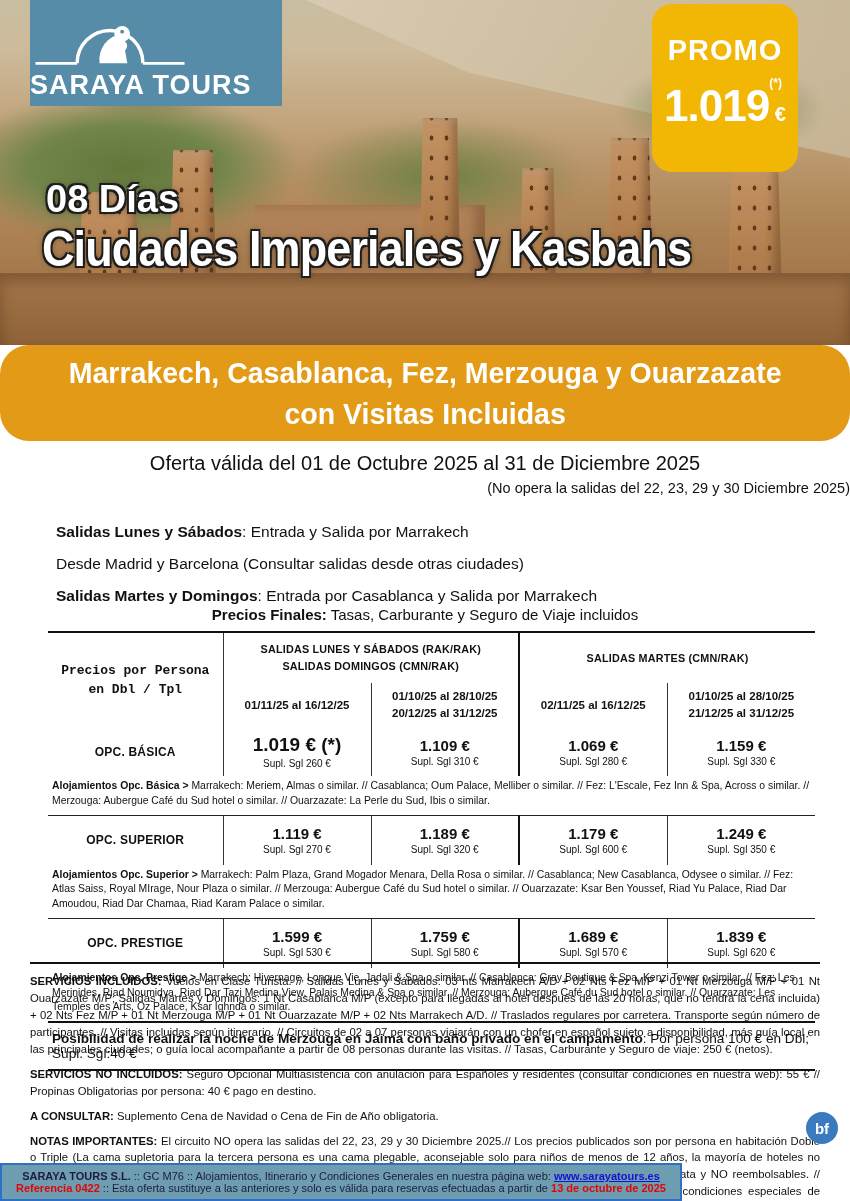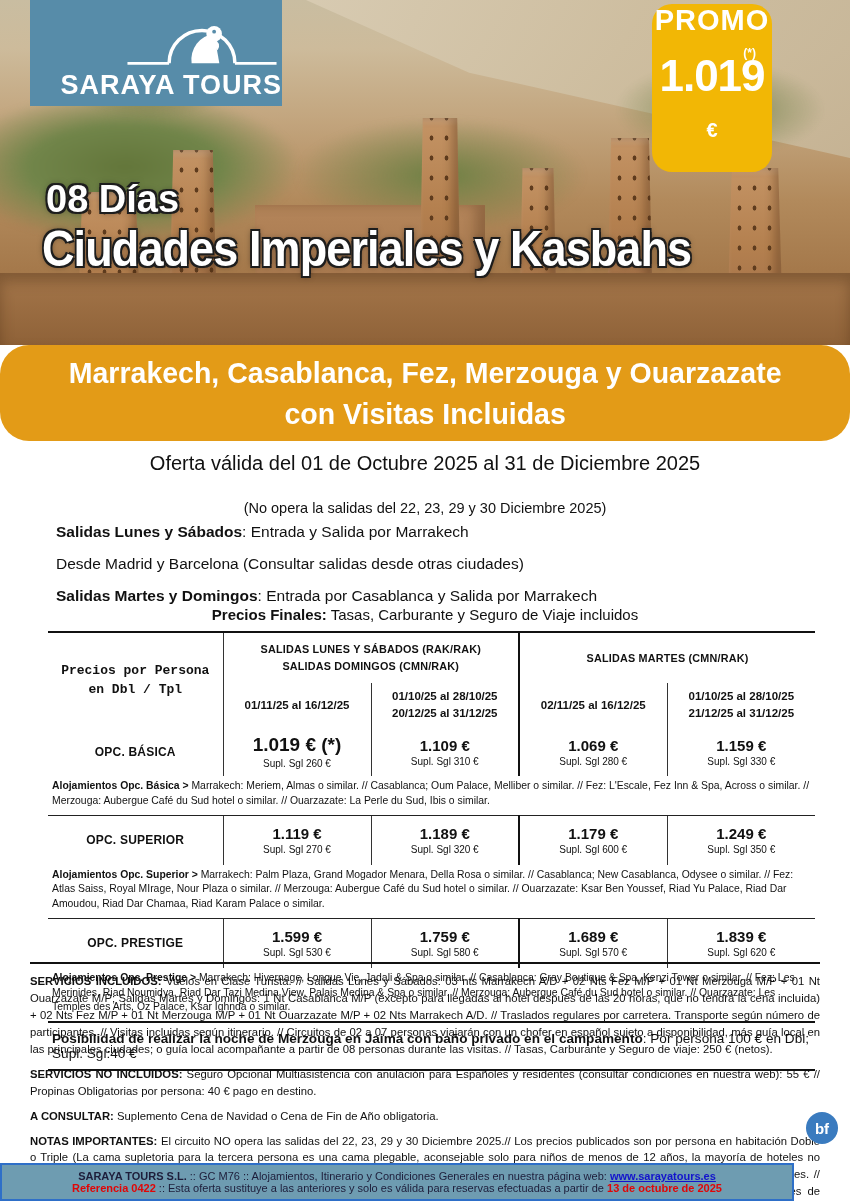--- a/index.html
+++ b/index.html
@@ -27,27 +27,27 @@
   .t3{left:608px;top:138px;width:44px;height:140px;}
   .t4{left:728px;top:168px;width:54px;height:130px;}
   .t5{left:78px;top:192px;width:62px;height:120px;}
   .t6{left:520px;top:168px;width:36px;height:120px;}
   .wall{position:absolute;left:0;bottom:0;width:100%;height:72px;
     background:linear-gradient(180deg,#a4764a,#8f6238);box-shadow:inset 0 8px 14px rgba(60,35,12,.35);}
   .wall2{position:absolute;left:255px;top:205px;width:230px;height:95px;background:linear-gradient(180deg,#b4855a,#a3744a);
     box-shadow:inset -10px 0 12px rgba(70,40,15,.3);}
 
   .logo{position:absolute;left:30px;top:0;width:252px;height:106px;background:#578CA9;
-    display:flex;flex-direction:column;align-items:flex-end;justify-content:flex-end;
+    display:flex;flex-direction:column;align-items:flex-start;justify-content:flex-end;
     padding-bottom:7px;box-sizing:border-box;}
   .logo svg{width:160px;height:52px;display:block;}
   .logo-text{color:#fff;font-weight:bold;font-size:27px;letter-spacing:1px;line-height:1;}
 
-  .promo{position:absolute;left:652px;top:4px;width:120px;height:168px;background:#F2B705;
-    border-radius:20px;color:#fff;text-align:center;box-sizing:border-box;padding-top:0;}
+  .promo{position:absolute;left:652px;top:4px;width:146px;height:168px;background:#F2B705;
+    border-radius:20px;color:#fff;text-align:center;box-sizing:border-box;padding-top:30px;}
   .promo-label{font-size:29px;font-weight:bold;letter-spacing:1px;}
   .promo-ast{font-size:12px;font-weight:bold;text-align:right;padding-right:16px;margin-top:9px;margin-bottom:-7px;}
   .promo-price{font-size:44px;font-weight:bold;line-height:1.05;letter-spacing:-1px;}
   .promo-price .euro{font-size:20px;letter-spacing:0;}
   .promo-final{font-size:25px;font-weight:bold;margin-top:3px;letter-spacing:-0.5px;}
 
   .outline{color:#fff;font-weight:bold;white-space:nowrap;
     text-shadow:-2px -2px 0 #1d1d1d,2px -2px 0 #1d1d1d,-2px 2px 0 #1d1d1d,2px 2px 0 #1d1d1d,0 0 7px rgba(0,0,0,.55);}
   .hero-days{position:absolute;left:46px;top:178px;font-size:38px;}
   .hero-title{position:absolute;left:42px;top:220px;font-size:50px;letter-spacing:-1px;
@@ -55,21 +55,21 @@
 
   
   .banner{position:absolute;left:0;top:345px;width:850px;height:96px;background:#E39B17;
     color:#fff;font-weight:bold;text-align:center;border-radius:29px;}
   .banner .bl{font-size:30px;white-space:nowrap;width:fit-content;margin:0 auto;transform:scaleX(.95);}
   .banner .l1{margin-top:11px;}
   .banner .l2{margin-top:7px;}
 
   
   .offer-title{position:absolute;top:452px;left:0;width:100%;text-align:center;font-size:20px;font-weight:normal;}
-  .offer-sub{position:absolute;top:480px;left:0;width:100%;text-align:center;font-size:14.5px;margin-top:20px;}
+  .offer-sub{position:absolute;top:480px;left:0;width:100%;text-align:right;font-size:14.5px;}
 
   .departures{position:absolute;top:516px;left:56px;font-size:15.5px;line-height:2.05;}
   .b{font-weight:bold;}
 
   .precios{position:absolute;top:606px;left:0;width:100%;text-align:center;font-size:15px;}
 
   
   .tablewrap{position:absolute;top:631px;left:48px;width:767px;}
   table.pt{width:100%;border-collapse:collapse;table-layout:fixed;border-top:2.5px solid #111;}
   table.pt td{vertical-align:middle;}
@@ -91,21 +91,21 @@
 
   
   .notes{position:absolute;top:962px;left:30px;width:790px;border-top:2.5px solid #111;
     padding-top:9px;font-size:11.3px;line-height:1.5;text-align:justify;}
   .notes p{margin:0 0 8px 0;}
 
   .bf{position:absolute;left:806px;top:1112px;width:32px;height:32px;border-radius:50%;background:#3A7BBF;
     color:#fff;font-weight:bold;font-size:15px;display:flex;align-items:center;justify-content:center;}
 
   
-  .footer{position:absolute;top:1163px;left:0;width:794px;height:38px;background:#6E9CB1;
+  .footer{position:absolute;top:1163px;left:0;width:682px;height:38px;background:#6E9CB1;
     border:2px solid #2E6FC8;box-sizing:border-box;text-align:center;font-size:11px;color:#1d1d3a;
     display:flex;flex-direction:column;justify-content:center;gap:0;}
   .link{color:#1313cc;font-weight:bold;text-decoration:underline;cursor:pointer;}
   .red{color:#e00606;font-weight:bold;}
 </style>
 </head>
 <body>
 
 <div class="page">
 

